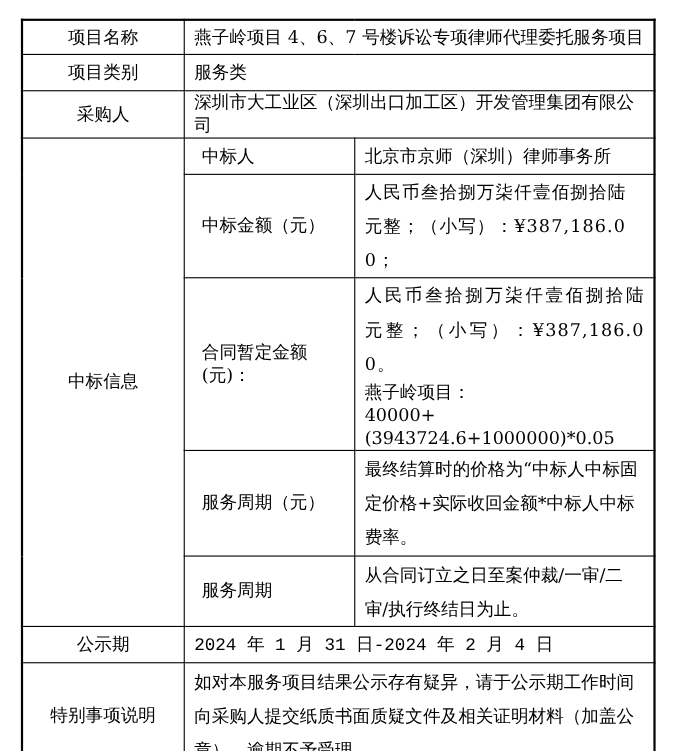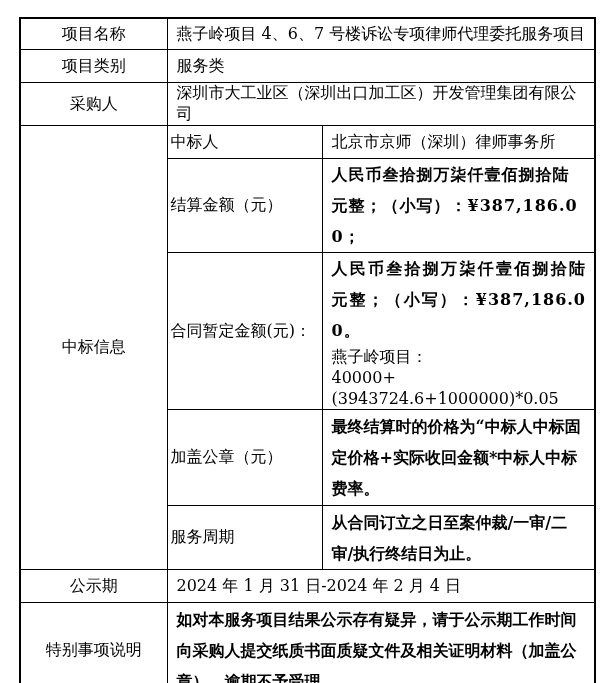--- a/index.html
+++ b/index.html
@@ -22,33 +22,33 @@
     border: 1px solid #000000;
     vertical-align: middle;
     overflow: hidden;
   }
   td.label {
     text-align: center;
     padding: 0 0;
   }
   td.sublabel {
     text-align: left;
-    padding: 0 2px 0 3px;
+    padding: 0 2px 0 16px;
   }
   td.value {
     text-align: left;
     padding: 0 8px 0 9px;
   }
   .just { text-align: justify; }
   .brk  { word-break: break-all; }
-  .lh-wide  { line-height: 31px; font-weight: bold; }
+  .lh-wide  { line-height: 31px; }
   .lh-tight { line-height: 21px; }
   .amt { letter-spacing: 1px; }
   tr.h30 > td { height: 30px; }
-  tr.h32 > td { height: 32px; }
+  tr.h32 > td { height: 32px; font-family: Liberation Mono, monospace; }
   tr.h63 > td { height: 63px; }
   tr.h95 > td { height: 95px; }
   tr.h101 > td { height: 101px; }
 </style>
 </head>
 <body>
 
 <div class="page">
   <table class="doc-table">
     <colgroup>
@@ -73,35 +73,35 @@
       <td class="value" colspan="2">深圳市大工业区（深圳出口加工区）开发管理集团有限公司</td>
     </tr>
 
     <tr class="h32">
       <td class="label" rowspan="5">中标信息</td>
       <td class="sublabel">中标人</td>
       <td class="value">北京市京师（深圳）律师事务所</td>
     </tr>
 
     <tr class="h63">
-      <td class="sublabel">结算金额（元）</td>
+      <td class="sublabel">中标金额（元）</td>
       <td class="value just brk lh-wide amt">人民币叁拾捌万柒仟壹佰捌拾陆元整；（小写）：¥387,186.00；</td>
     </tr>
 
     <tr class="h101">
       <td class="sublabel">合同暂定金额(元)：</td>
       <td class="value">
         <div class="just brk lh-wide amt">人民币叁拾捌万柒仟壹佰捌拾陆元整；（小写）：¥387,186.00。</div>
         <div class="lh-tight">燕子岭项目：</div>
         <div class="lh-tight">40000+(3943724.6+1000000)*0.05</div>
       </td>
     </tr>
 
     <tr class="h95">
-      <td class="sublabel">加盖公章（元）</td>
+      <td class="sublabel">服务周期（元）</td>
       <td class="value just brk lh-wide">最终结算时的价格为“中标人中标固定价格+实际收回金额*中标人中标费率。</td>
     </tr>
 
     <tr class="h63">
       <td class="sublabel">服务周期</td>
       <td class="value just brk lh-wide">从合同订立之日至案仲裁/一审/二审/执行终结日为止。</td>
     </tr>
 
     <tr class="h32">
       <td class="label">公示期</td>

